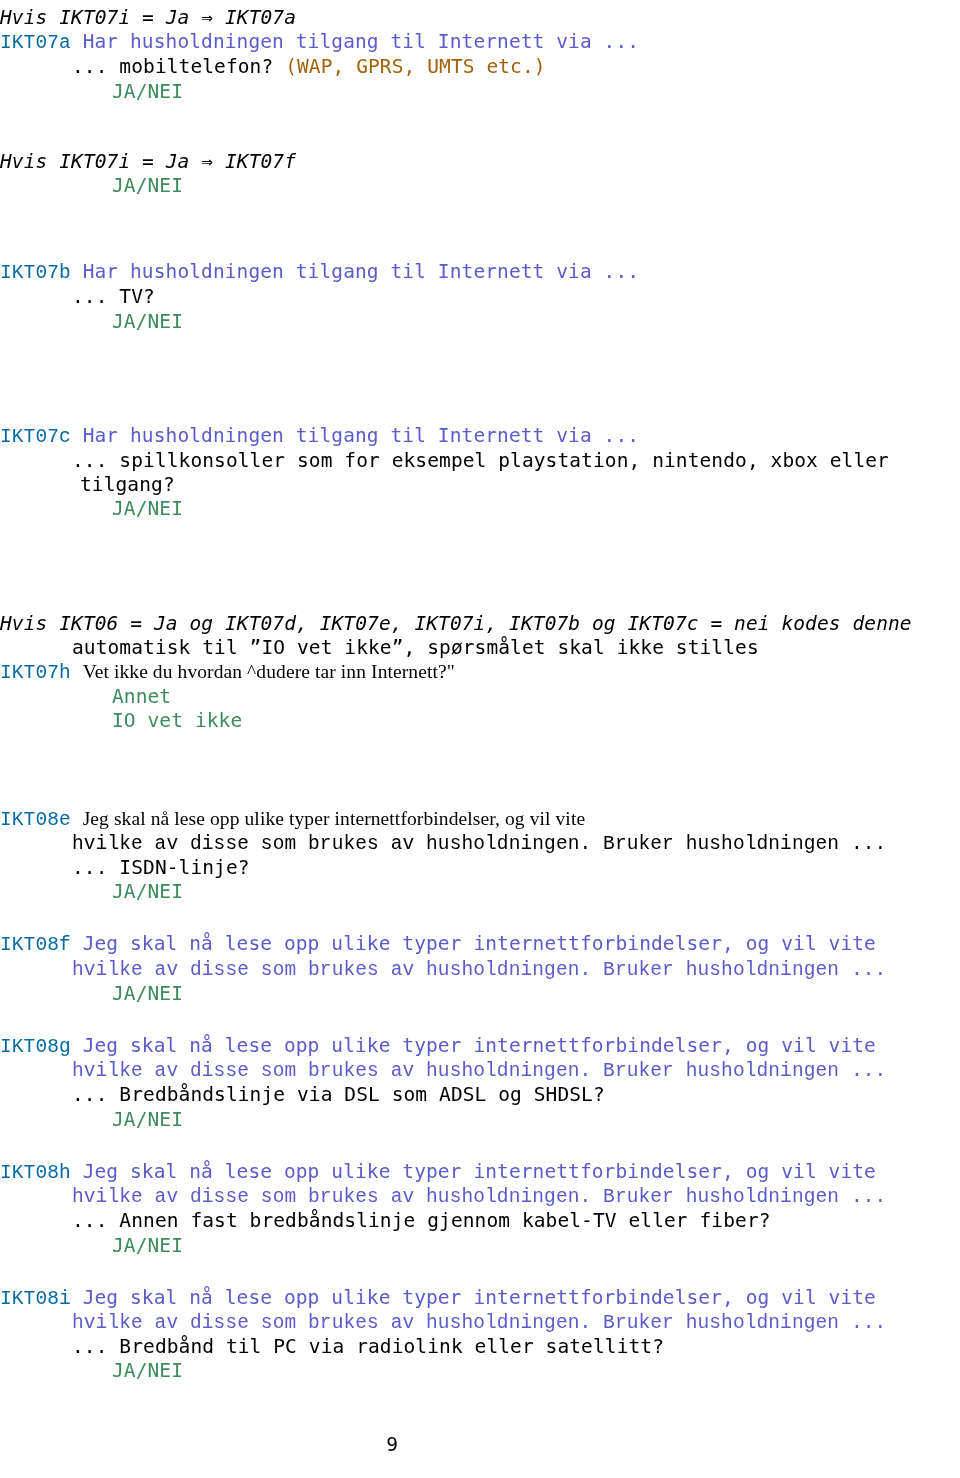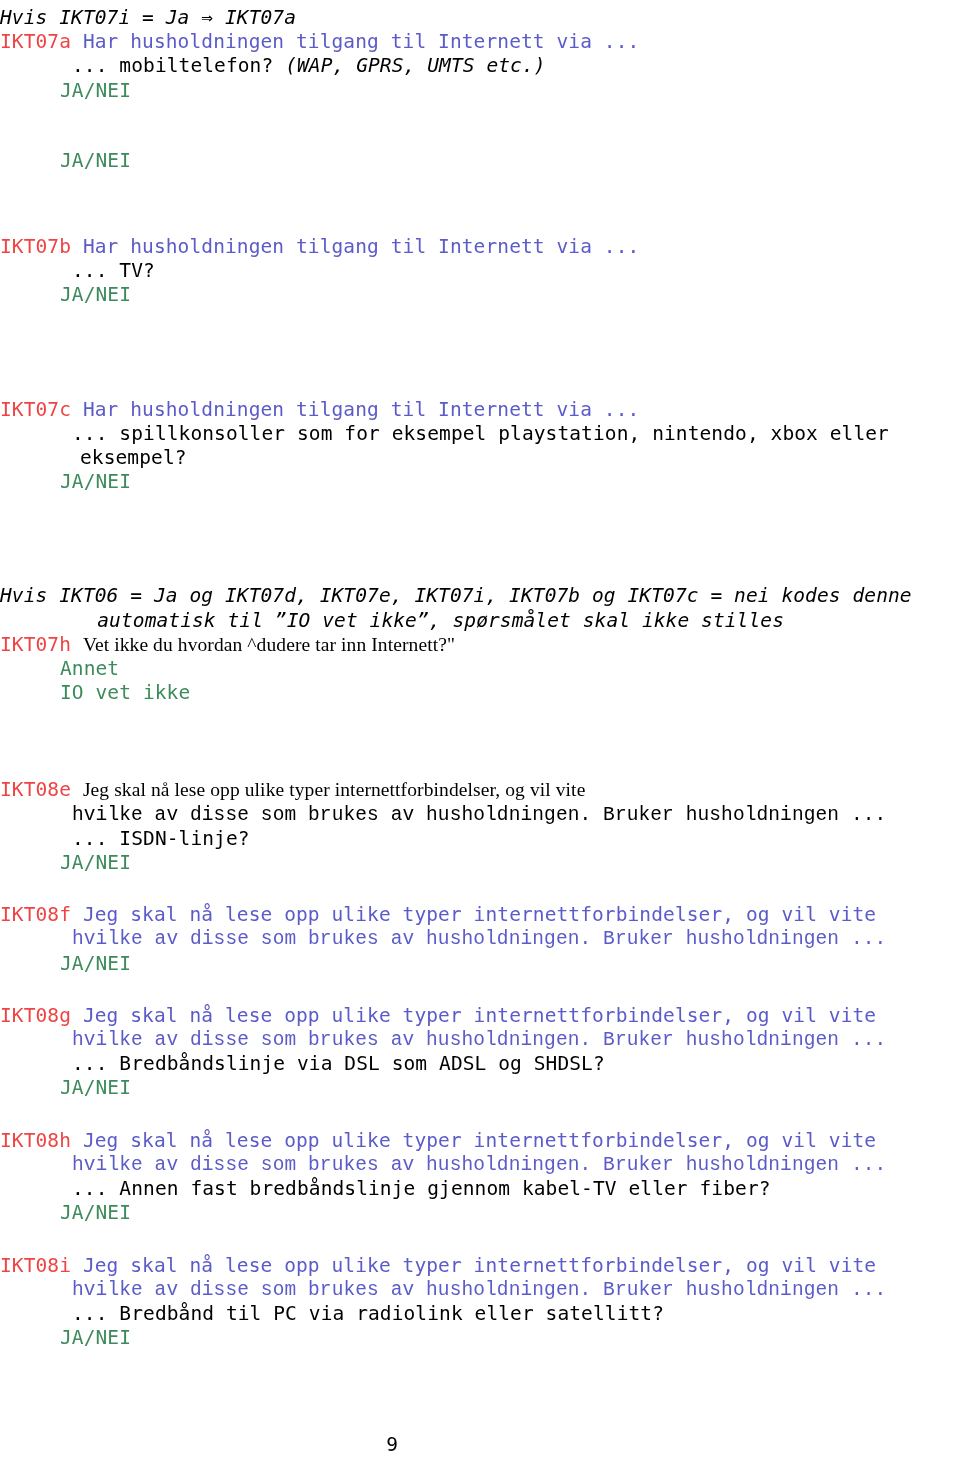--- a/index.html
+++ b/index.html
@@ -30,31 +30,30 @@
     line-height: 24.2px;
     white-space: pre;
     letter-spacing: 0.1px;
   }
 
   .cond {            
     font-style: italic;
     color: #000000;
   }
   .cond-indent {
-    font-style: italic;
     color: #000000;
     padding-left: 72px;
-    text-align: right;
   }
 
   .qline {           
     color: #000000;
   }
   .qcode {
-    color: #ef4444;
+    color: #0369a1;
+    font-family: Liberation Mono, monospace;
   }
   .qtext {
     color: #5b5bc9;
   }
   .qtext-black {
     color: #000000;
     font-family: Liberation Serif, serif;
   }
   .cont {            
     padding-left: 72px;
@@ -65,25 +64,24 @@
 
   .sub {             
     padding-left: 72px;
     color: #000000;
   }
   .sub2 {
     padding-left: 80px;
     color: #000000;
   }
   .note {
-    color: #000000;
-    font-style: italic;
+    color: #a16207;
   }
   .ans {             
-    padding-left: 60px;
+    padding-left: 112px;
     color: #3d8b5c;
   }
 
   .gap-sm { height: 11px; }
   .gap-md { height: 28px; }
   .gap-lg { height: 46px; }
   .gap-xl { height: 62px; }
 
   .block { margin: 0; }
 
@@ -105,38 +103,39 @@
   <div class="block">
     <div class="line cond">Hvis IKT07i = Ja ⇒ IKT07a</div>
     <div class="line qline"><span class="qcode">IKT07a</span> <span class="qtext">Har husholdningen tilgang til Internett via ...</span></div>
     <div class="line sub"><span>... mobiltelefon? </span><span class="note">(WAP, GPRS, UMTS etc.)</span></div>
     <div class="line ans">JA/NEI</div>
   </div>
 
   <div class="gap-lg"></div>
 
   <div class="block">
+    <div class="line cond">Hvis IKT07i = Ja ⇒ IKT07f</div>
     <div class="line ans">JA/NEI</div>
   </div>
 
   <div class="gap-xl"></div>
 
   <div class="block">
     <div class="line qline"><span class="qcode">IKT07b</span> <span class="qtext">Har husholdningen tilgang til Internett via ...</span></div>
     <div class="line sub">... TV?</div>
     <div class="line ans">JA/NEI</div>
   </div>
 
   <div class="gap-xl"></div>
   <div class="gap-md"></div>
 
   <div class="block">
     <div class="line qline"><span class="qcode">IKT07c</span> <span class="qtext">Har husholdningen tilgang til Internett via ...</span></div>
     <div class="line sub">... spillkonsoller som for eksempel playstation, nintendo, xbox eller</div>
-    <div class="line sub2">eksempel?</div>
+    <div class="line sub2">tilgang?</div>
     <div class="line ans">JA/NEI</div>
   </div>
 
   <div class="gap-xl"></div>
   <div class="gap-md"></div>
 
   <div class="block">
     <div class="line cond">Hvis IKT06 = Ja og IKT07d, IKT07e, IKT07i, IKT07b og IKT07c = nei kodes denne</div>
     <div class="line cond-indent">automatisk til ”IO vet ikke”, spørsmålet skal ikke stilles</div>
     <div class="line qline"><span class="qcode">IKT07h</span> <span class="qtext-black">Vet ikke du hvordan ^dudere tar inn Internett?"</span></div>

